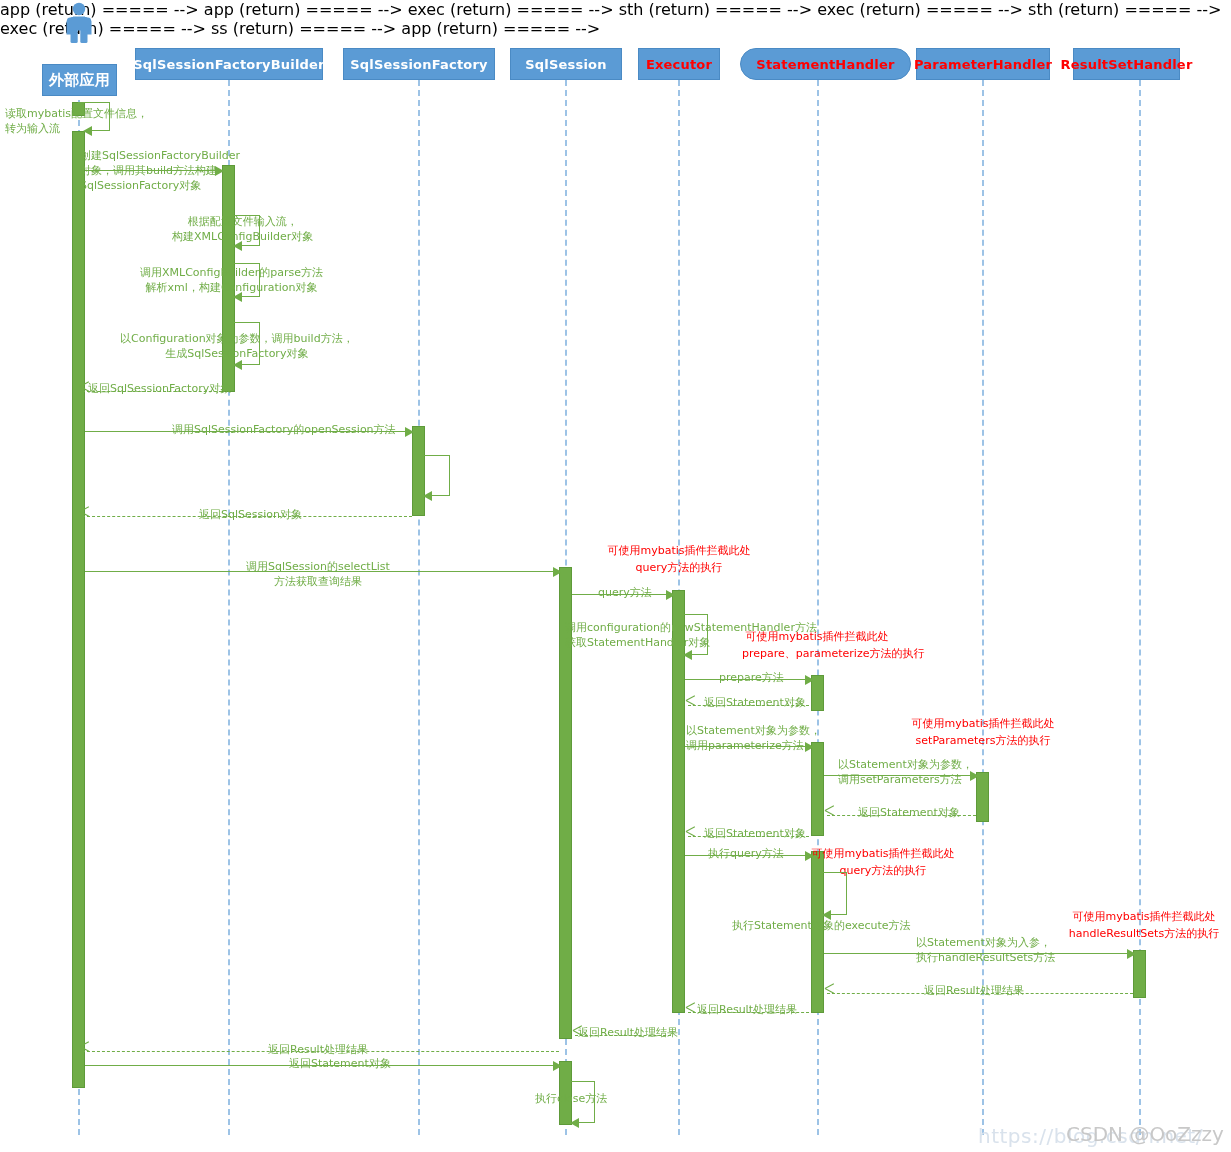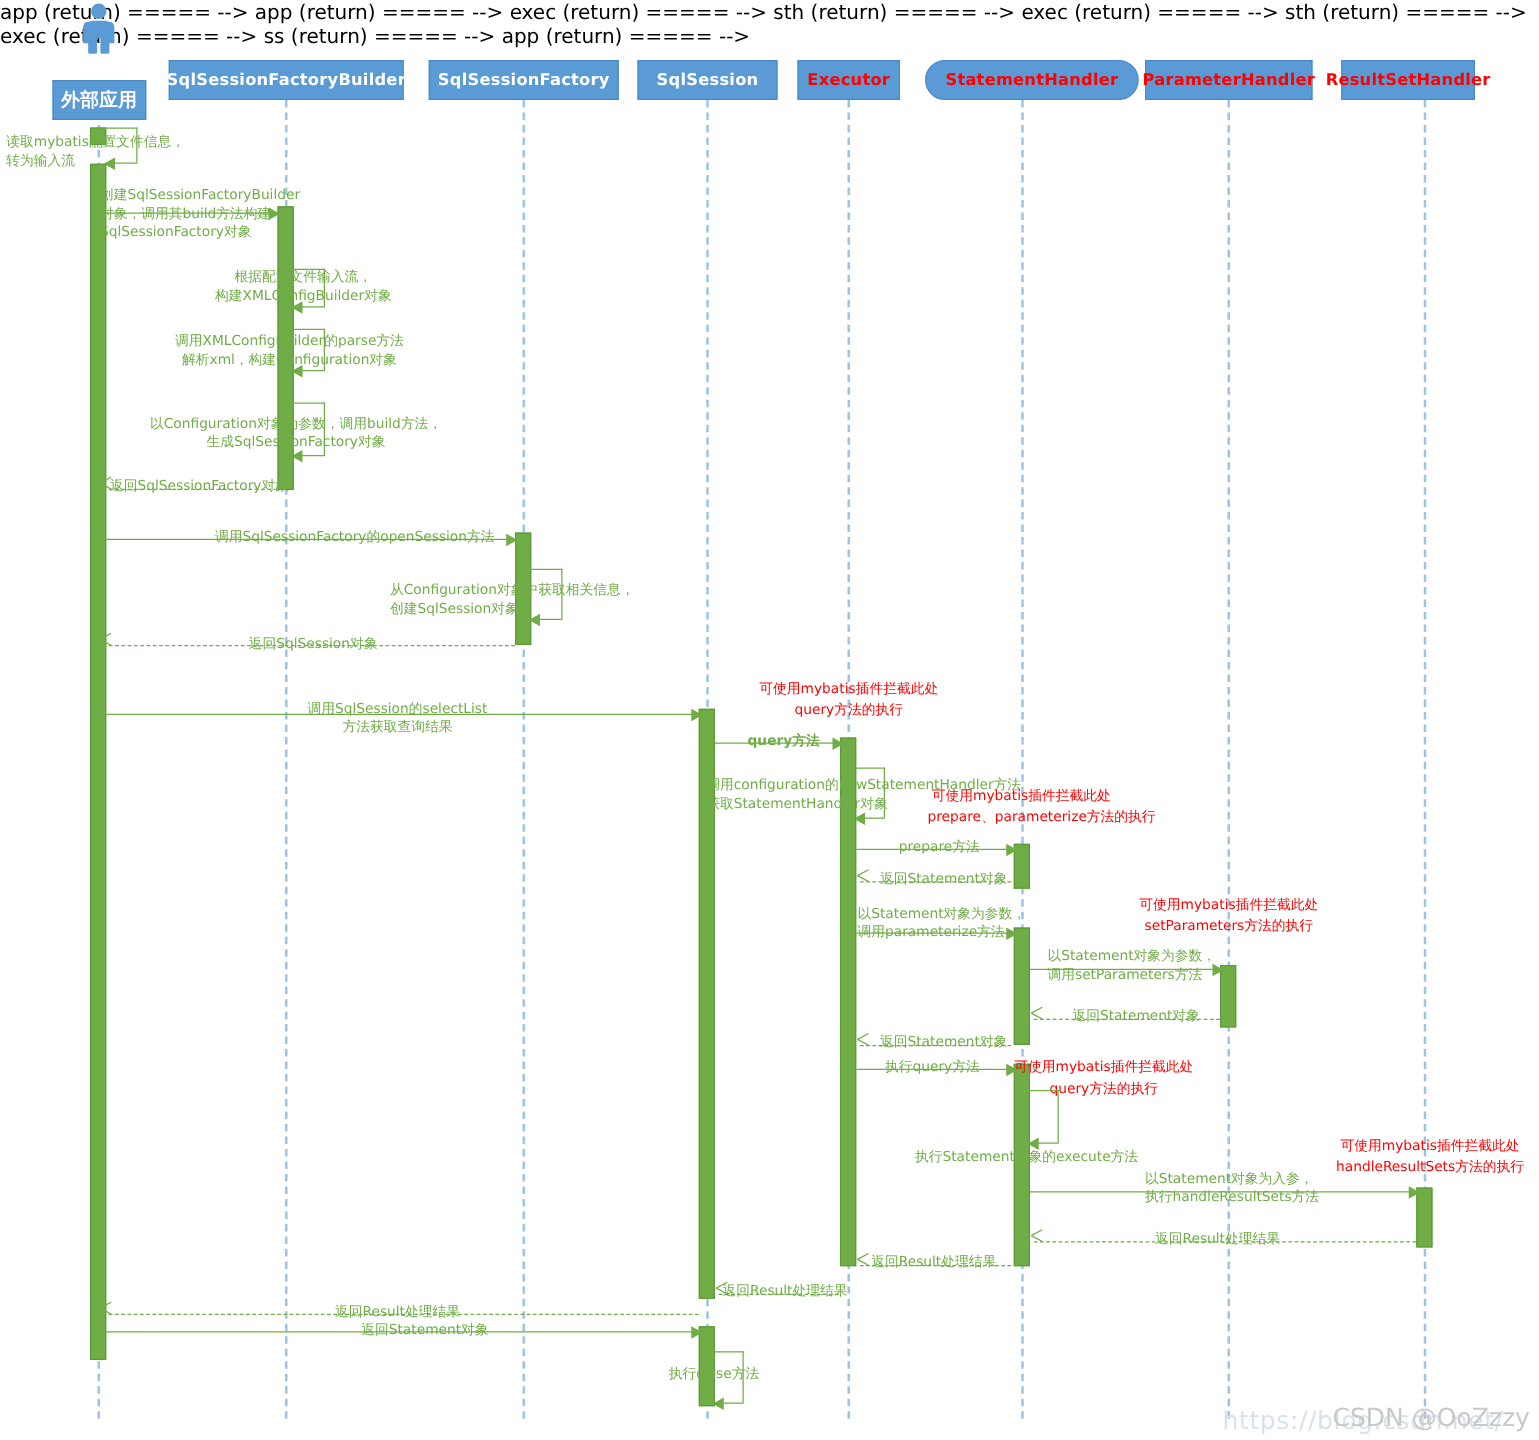--- a/index.html
+++ b/index.html
@@ -124,42 +124,40 @@
   
   <div class="msg" style="left:85px;top:431px;width:324px;"></div>
   <div class="arrow filled-r" style="left:405px;top:427px;"></div>
   <div class="lbl" style="left:172px;top:422px;">调用SqlSessionFactory的openSession方法</div>
 
   
   <div class="msg" style="left:418px;top:455px;width:32px;"></div>
   <div class="vline" style="left:449px;top:455px;height:40px;"></div>
   <div class="msg" style="left:425px;top:495px;width:25px;"></div>
   <div class="arrow filled-l" style="left:423px;top:491px;"></div>
-  <div class="lbl" style="left:312px;top:464px;">从Configuration对象中获取相关信息，
-创建SqlSession对象</div>
 
    app (return) ===== --&gt;
   <div class="msg ret" style="left:82px;top:516px;width:330px;"></div>
   <div class="arrow open-l" style="left:80px;top:511px;"></div>
   <div class="lbl" style="left:199px;top:507px;">返回SqlSession对象</div>
 
   
   <div class="msg" style="left:85px;top:571px;width:473px;"></div>
   <div class="arrow filled-r" style="left:553px;top:567px;"></div>
   <div class="lbl ctr" style="left:246px;top:559px;">调用SqlSession的selectList
 方法获取查询结果</div>
 
   
   <div class="note" style="left:604px;top:542px;width:150px;">可使用mybatis插件拦截此处
 query方法的执行</div>
 
   
   <div class="msg" style="left:572px;top:594px;width:98px;"></div>
   <div class="arrow filled-r" style="left:666px;top:590px;"></div>
-  <div class="lbl" style="left:598px;top:585px;font-weight:bold;">query方法</div>
+  <div class="lbl" style="left:598px;top:585px;">query方法</div>
 
   
   <div class="msg" style="left:678px;top:614px;width:30px;"></div>
   <div class="vline" style="left:707px;top:614px;height:40px;"></div>
   <div class="msg" style="left:685px;top:654px;width:23px;"></div>
   <div class="arrow filled-l" style="left:683px;top:650px;"></div>
   <div class="lbl" style="left:565px;top:620px;">调用configuration的newStatementHandler方法
 获取StatementHandler对象</div>
 
   

